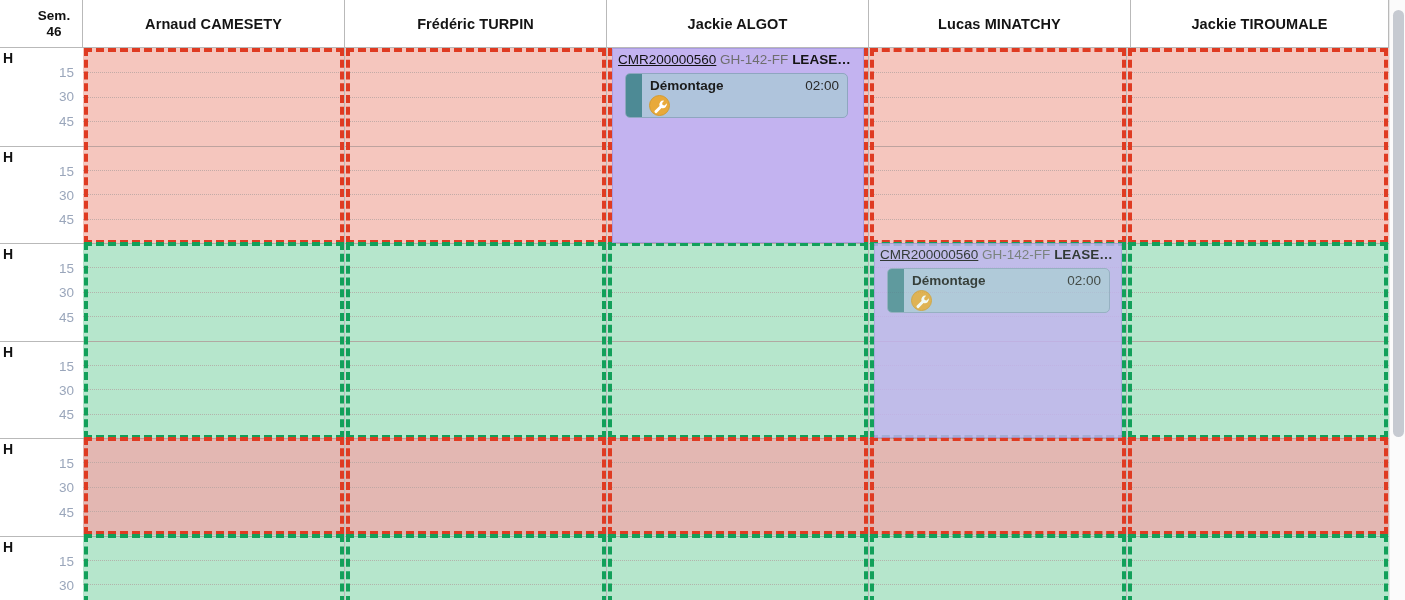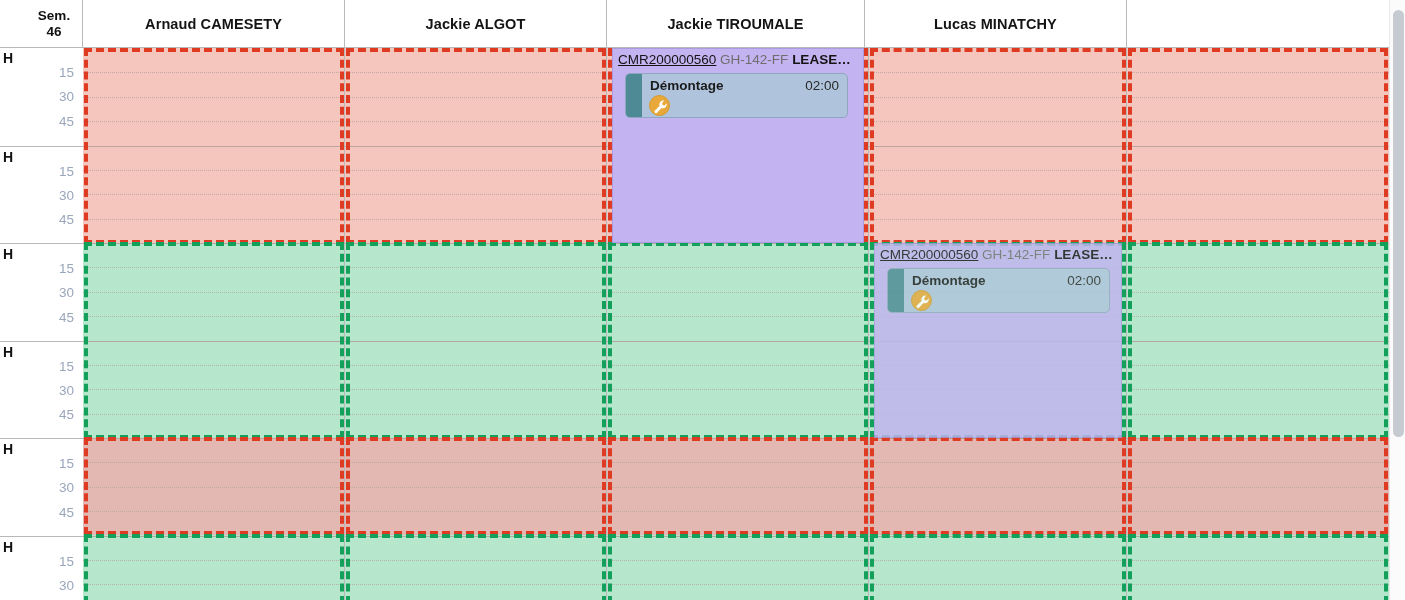--- a/index.html
+++ b/index.html
@@ -261,27 +261,30 @@
     <div class="hdr-hour-gutter"></div>
     <div class="hdr-week">
       <span>Sem.</span>
       <span>46</span>
     </div>
     <div id="header-resources" style="display:flex;height:100%;">
         <div class="hdr-res" style="width: 262px;">
           <span class="hdr-res-label">Arnaud CAMESETY</span>
         </div>
         <div class="hdr-res" style="width: 262px;">
+          <span class="hdr-res-label">Frédéric TURPIN</span>
+        </div>
+        <div class="hdr-res" style="width: 262px;">
           <span class="hdr-res-label">Jackie ALGOT</span>
+        </div>
+        <div class="hdr-res last" style="width: 262px;">
+          <span class="hdr-res-label">Lucas MINATCHY</span>
         </div>
         <div class="hdr-res" style="width: 258px;">
           <span class="hdr-res-label">Jackie TIROUMALE</span>
-        </div>
-        <div class="hdr-res last" style="width: 262px;">
-          <span class="hdr-res-label">Lucas MINATCHY</span>
         </div>
       </div>
   </div>
 
   <div class="grid-body">
 
     <div class="time-gutter">
       <div id="gutter-rows">
           <div class="hour-block first" style="top: 0px; height: 97.5px;">
             <div class="hour-label">H</div>

